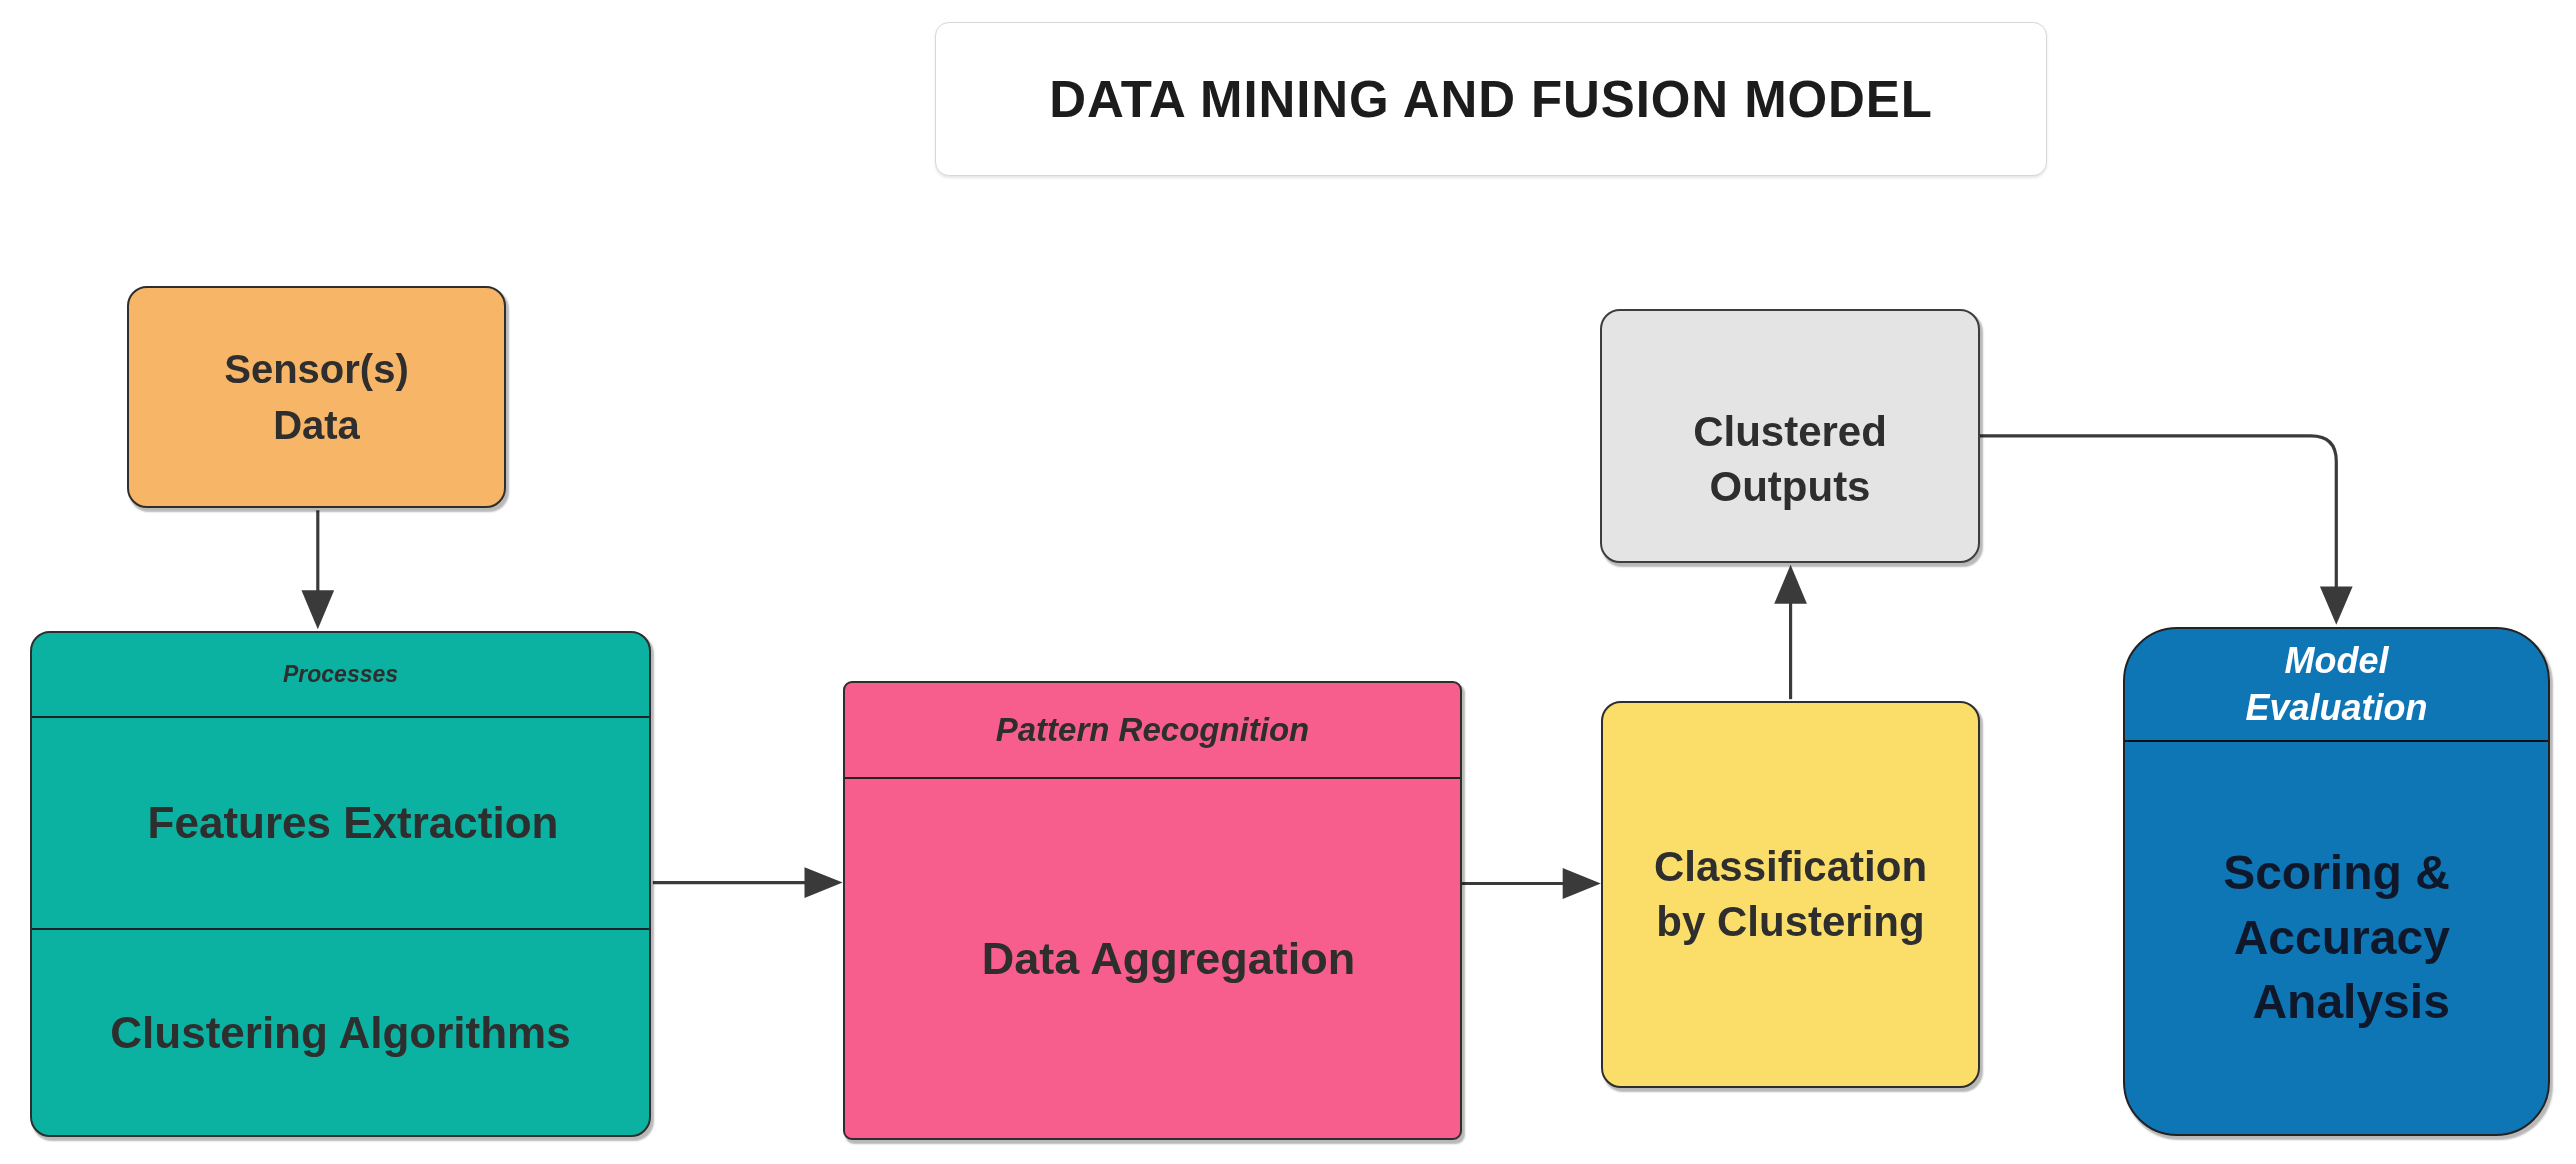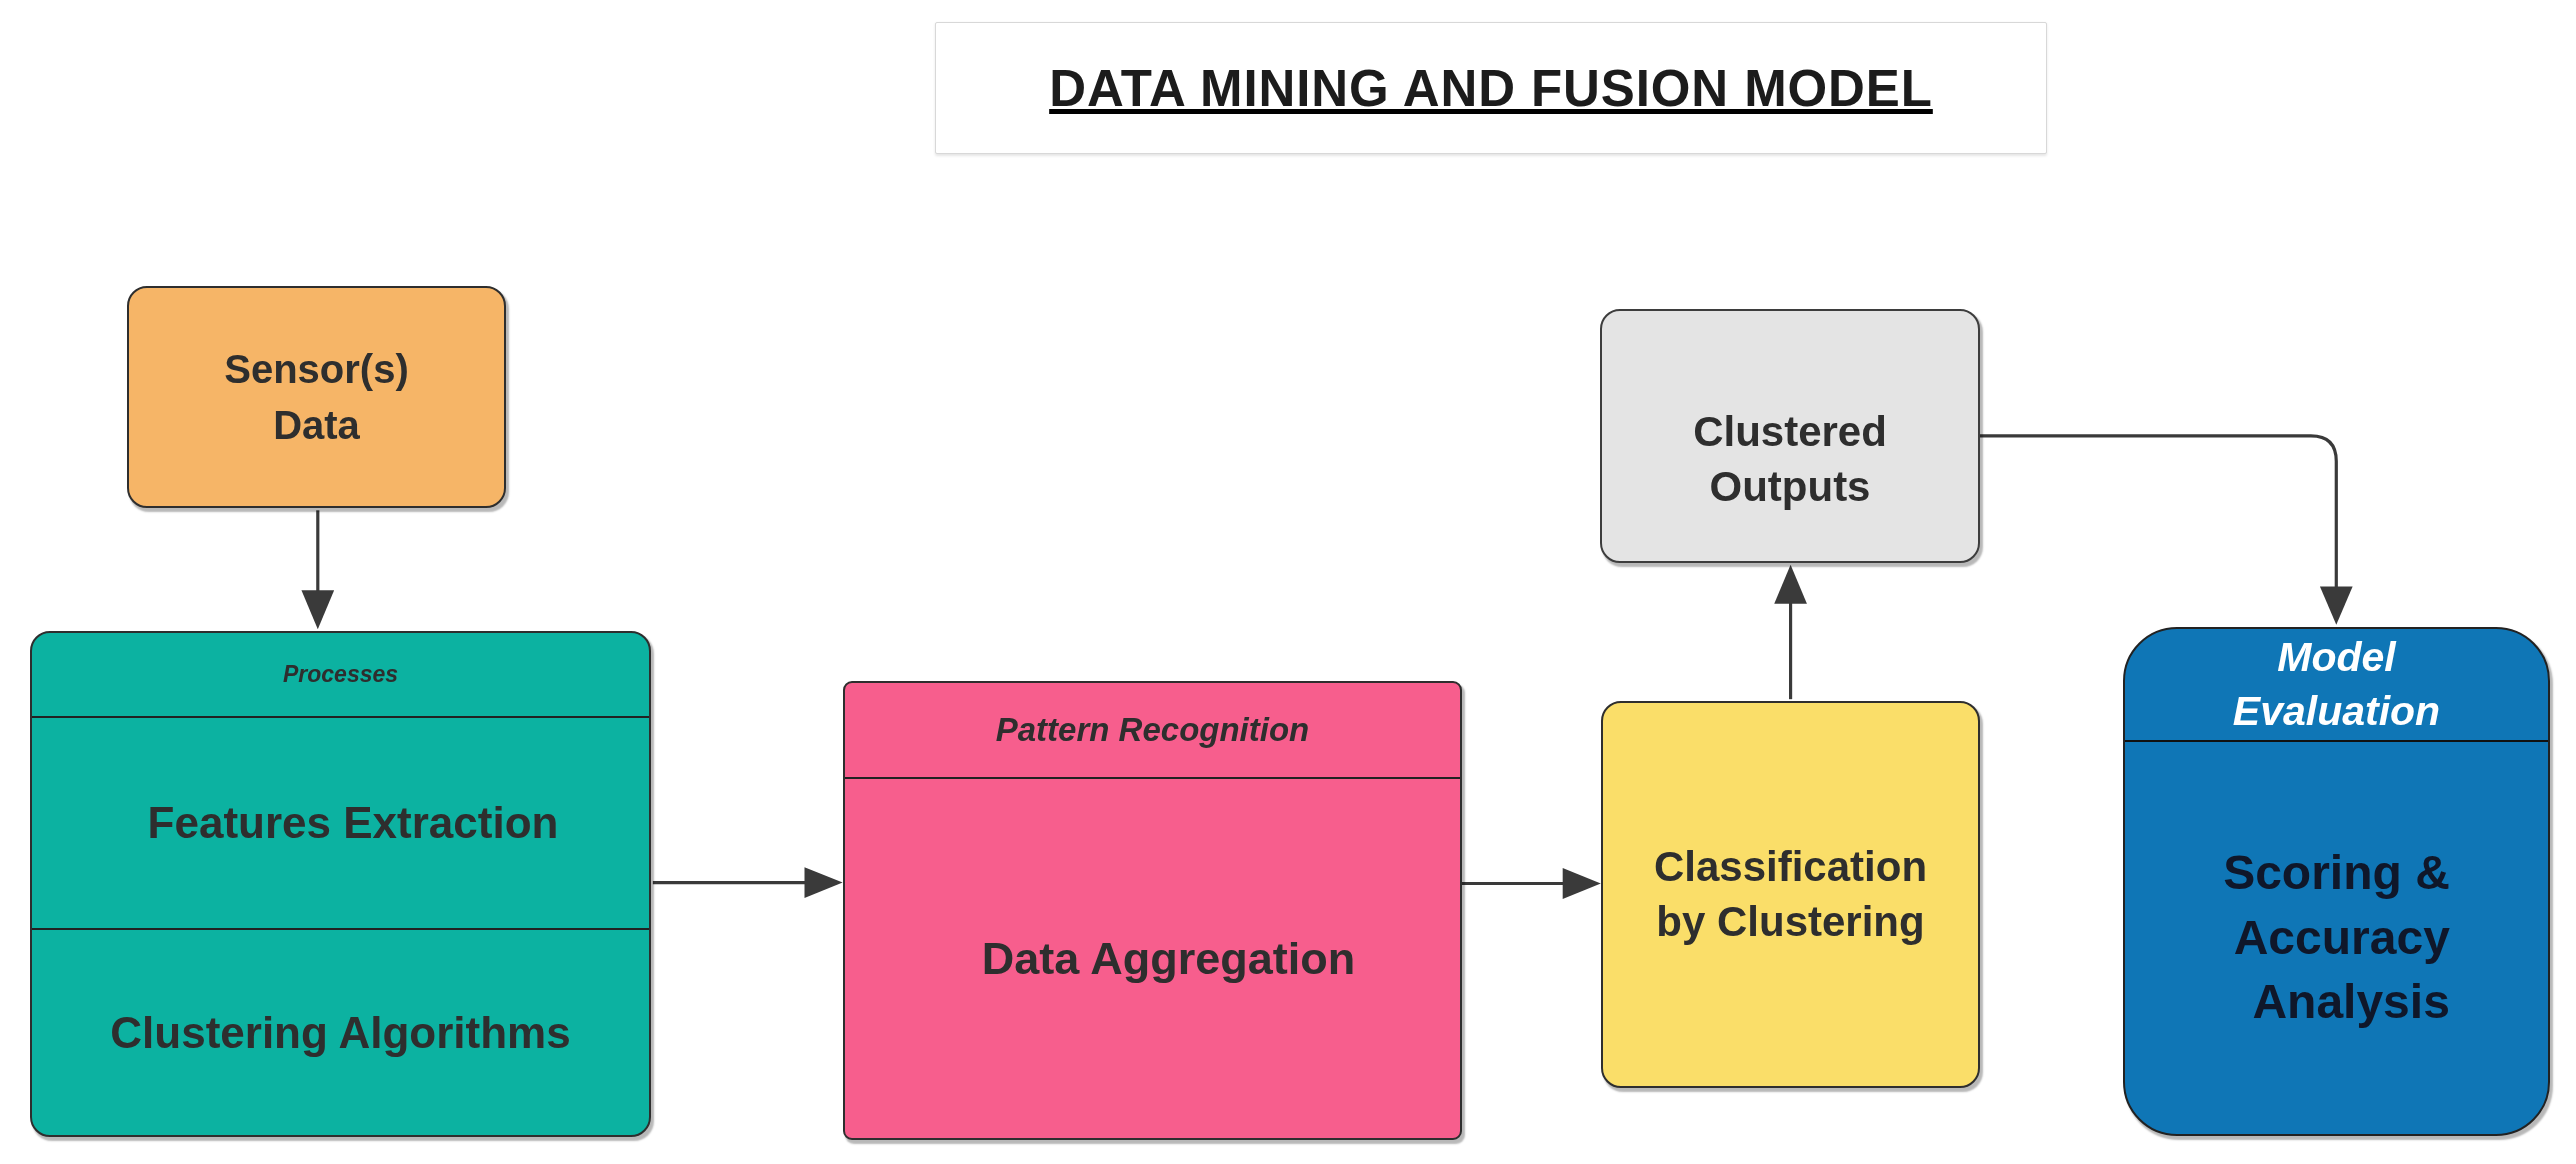--- a/index.html
+++ b/index.html
@@ -13,24 +13,23 @@
     display:flex;flex-direction:column;overflow:hidden;
   }
   .center{display:flex;align-items:center;justify-content:center;text-align:center;}
   .pre{white-space:pre-line;}
   .dark{color:#2e2e2e;}
   .bold{font-weight:bold;}
   .italic{font-style:italic;}
 
   
   #title-box{
-    position:absolute;left:935px;top:22px;width:1112px;height:132px;box-sizing:border-box;
-    background:#ffffff;border:1.8px solid #d8d8d8;border-radius:2px;
+    position:absolute;left:935px;top:22px;width:1112px;height:154px;box-sizing:border-box;
+    background:#ffffff;border:1.8px solid #d8d8d8;border-radius:14px;
     box-shadow:0 1.8px 2.7px rgba(0,0,0,0.10);
-    text-decoration:underline;
   }
   #title-box .label{font-size:51px;font-weight:bold;color:#1c1c1c;letter-spacing:0.9px;width:100%;height:100%;}
 
   
   #node-sensor{left:127px;top:286px;width:379px;height:222px;background:#F6B567;}
   #node-sensor .label{font-size:40px;line-height:1.4;width:100%;height:100%;}
 
   
   #node-processes{left:30px;top:631px;width:621px;height:506px;background:#0CB2A1;}
   #node-processes .hdr{height:83px;border-bottom:2.7px solid #222;font-size:23px;}
@@ -45,21 +44,21 @@
   
   #node-classification{left:1601px;top:701px;width:379px;height:387px;background:#FADE69;}
   #node-classification .label{font-size:42px;line-height:1.3;width:100%;height:100%;}
 
   
   #node-clustered{left:1600px;top:309px;width:380px;height:254px;background:#E4E4E4;border-color:#3d3d3d;}
   #node-clustered .label{font-size:42px;line-height:1.3;width:100%;height:100%;margin-top:48px;}
 
   
   #node-model-eval{left:2123px;top:627px;width:427px;height:509px;background:#0F76B6;border-radius:54px;border-color:#222;}
-  #node-model-eval .hdr{height:111px;border-bottom:2.7px solid #111;font-size:41px;color:#ffffff;line-height:1.3;}
+  #node-model-eval .hdr{height:111px;border-bottom:2.7px solid #111;font-size:36px;color:#ffffff;line-height:1.3;}
   #node-model-eval .body{flex:1;font-size:48px;color:#0f172a;line-height:1.35;text-align:right;}
 
   #connectors{position:absolute;left:0;top:0;width:2576px;height:1165px;}
   #connectors path,#connectors line{stroke:#3a3a3a;stroke-width:3.5;fill:none;}
   #connectors polygon{fill:#3a3a3a;stroke:none;}
 </style>
 </head>
 <body>
 
 <div id="canvas">

